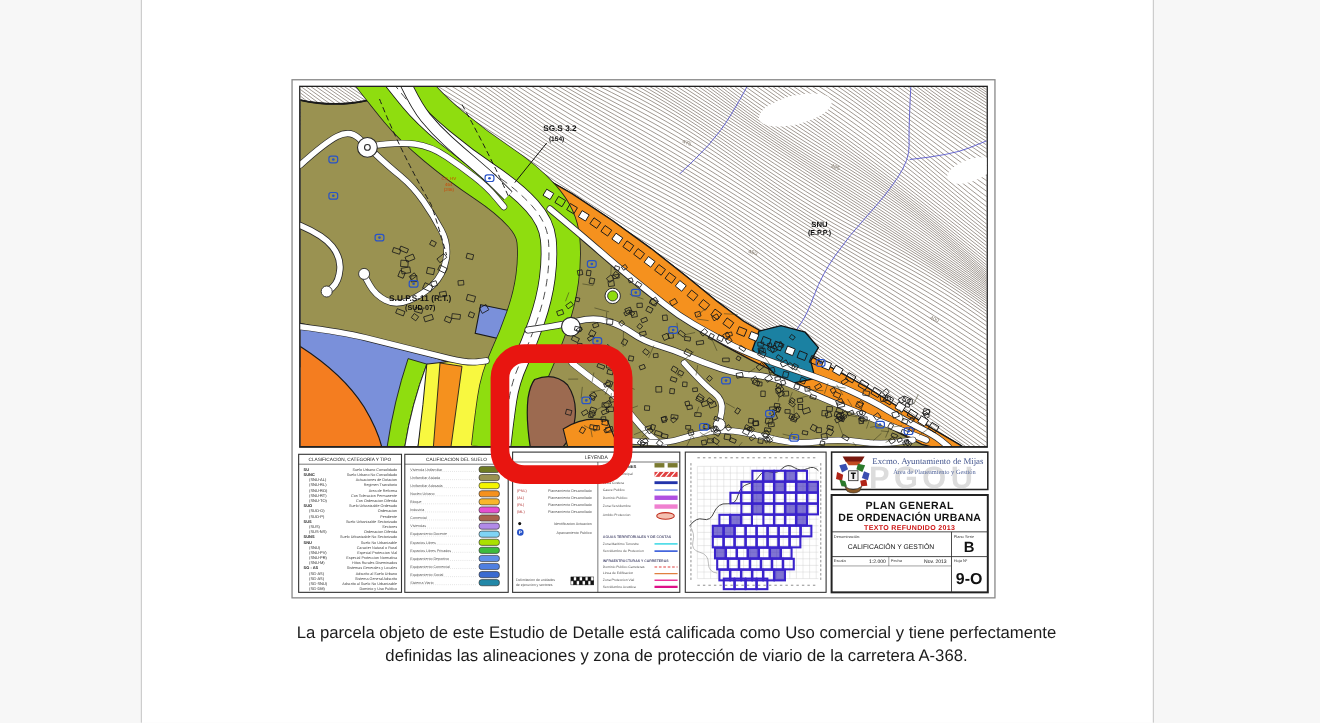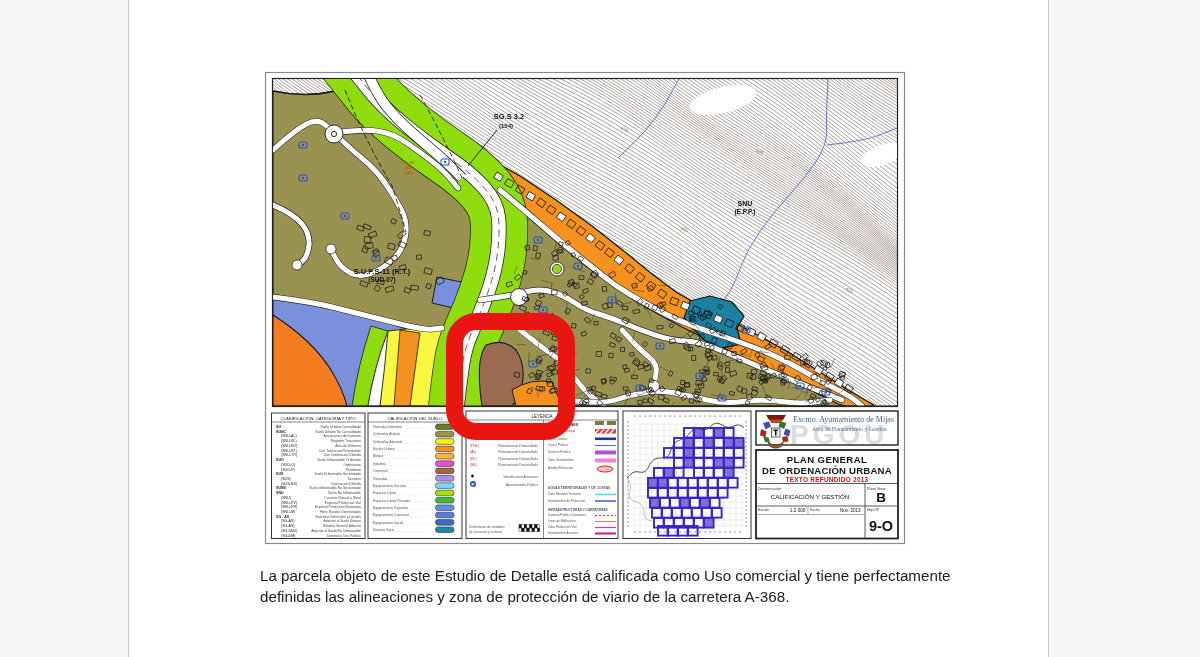--- a/index.html
+++ b/index.html
@@ -1,16 +1,16 @@
 <!DOCTYPE html>
 <html><head><meta charset="utf-8"><style>
 html,body{margin:0;padding:0;width:1200px;height:657px;background:#f7f7f7;font-family:"Liberation Sans",sans-serif;}
 #col{position:absolute;left:128px;top:0;width:919px;height:657px;background:#ffffff;border-left:1px solid #c8c8c8;border-right:1px solid #c8c8c8;}
 #map{position:absolute;left:0;top:0;}
-#para{position:absolute;left:260px;top:565px;width:710px;font-size:15.2px;line-height:21px;color:#1c1c1c;}
+#para{position:absolute;left:260px;top:565px;width:710px;font-size:15.2px;line-height:21px;color:#1c1c1c;text-align:center;}
 </style></head>
 <body>
 
 <div id="col"></div>
 
 <svg id="map" style="position:absolute;left:0;top:0;" width="1200" height="657" viewBox="0 0 1200 657" font-family="Liberation Sans, sans-serif">
 <defs>
 <clipPath id="mapclip">
         <rect x="273" y="79" width="624" height="327"></rect>
       </clipPath>

